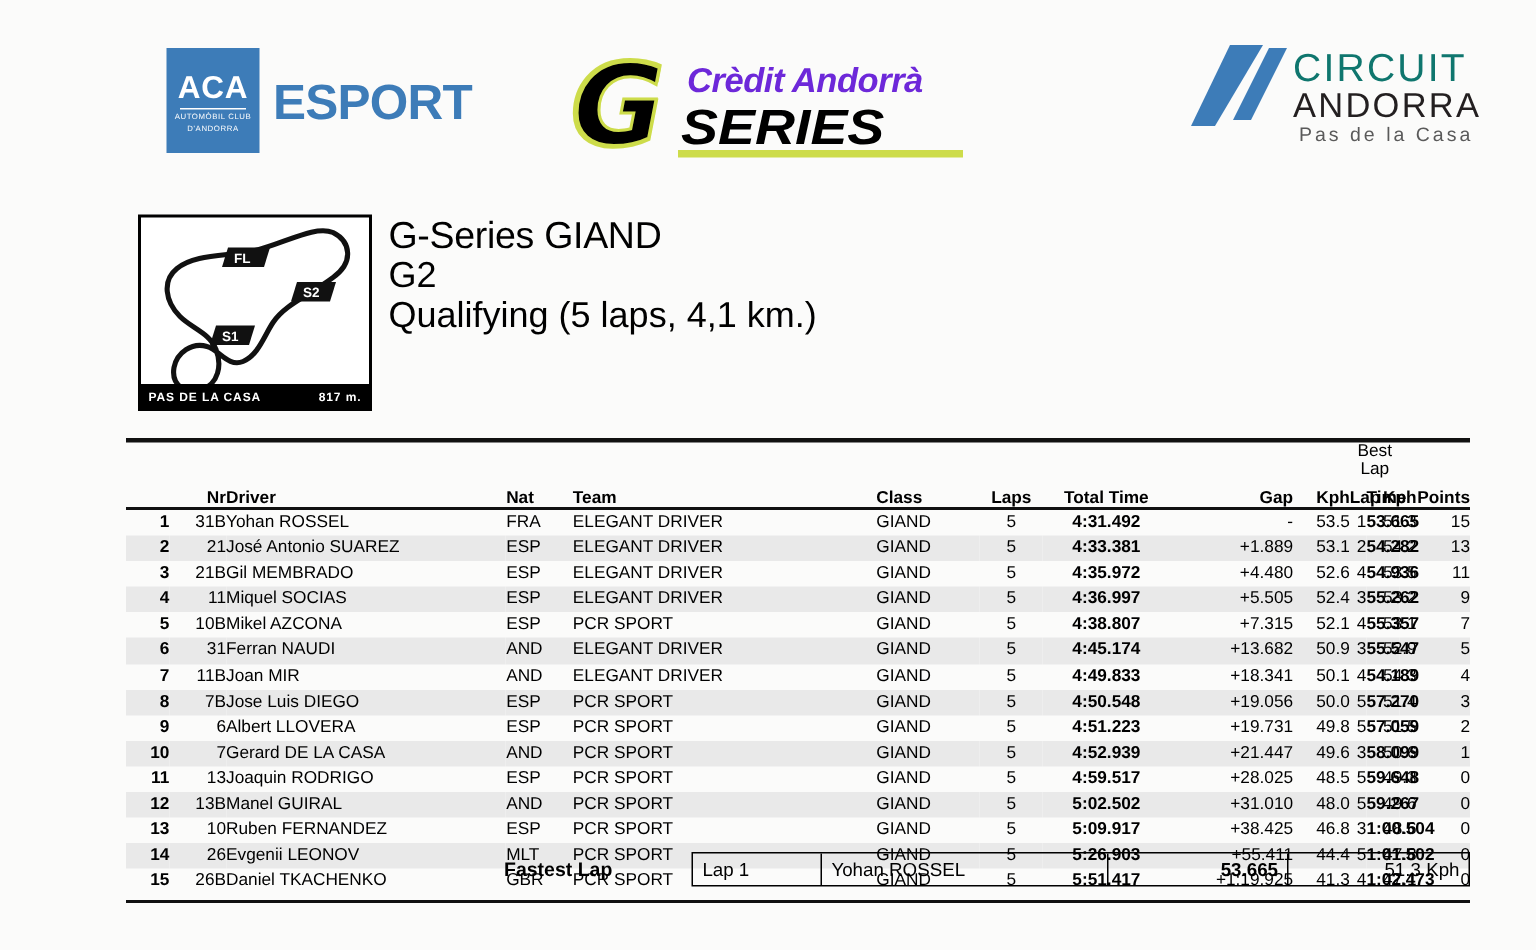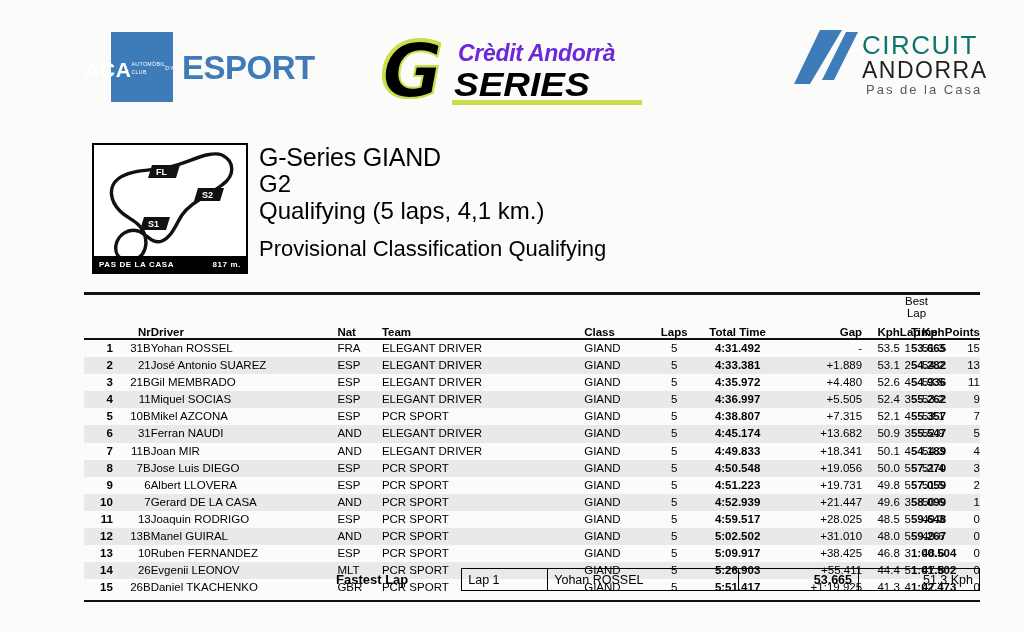--- a/index.html
+++ b/index.html
@@ -11,21 +11,21 @@
   }
   .page { position: relative; width: 1024px; height: 633px; background: #fbfbfa; }
 
   
   .logobar { position: absolute; left: 0; top: 0; width: 1024px; height: 122px; }
 
   
   .aca-wrap { position: absolute; left: 111px; top: 32px; display: flex; align-items: center; }
   .aca-box {
     width: 62px; height: 70px; background: #3d7cb8;
-    display: flex; flex-direction: row; align-items: center; justify-content: center;
+    display: flex; flex-direction: column; align-items: center; justify-content: center;
     padding-top: 4px;
   }
   .aca-main { color: #ffffff; font-size: 21px; font-weight: bold; letter-spacing: 0.5px; line-height: 1; }
   .aca-rule { width: 44px; height: 1px; background: #ffffff; margin: 3px 0 2px; }
   .aca-sub1, .aca-sub2 { color: #ffffff; font-size: 5.2px; letter-spacing: 0.4px; line-height: 1.45; }
   .esport { margin-left: 9px; color: #3d7cb8; font-size: 33px; font-weight: bold; letter-spacing: -0.5px; line-height: 1; }
 
   
   .gseries { position: absolute; left: 382px; top: 24px; width: 270px; height: 80px; }
   .gs-g {
@@ -178,21 +178,20 @@
       <div class="map-footer">
         <span>PAS DE LA CASA</span>
         <span>817 m.</span>
       </div>
     </div>
 
     <div class="titles">
       <div class="t-event">G-Series GIAND</div>
       <div class="t-class">G2</div>
       <div class="t-session">Qualifying (5 laps, 4,1 km.)</div>
-      <div class="t-provisional">Provisional Classification Qualifying</div>
     </div>
   </div>
 
   <div class="results">
     <div class="hairline-top"></div>
     <table class="rt">
       <tbody>
         <tr class="grouphdr">
           <td class="c-pos"></td>
             <td class="c-nr"></td>

